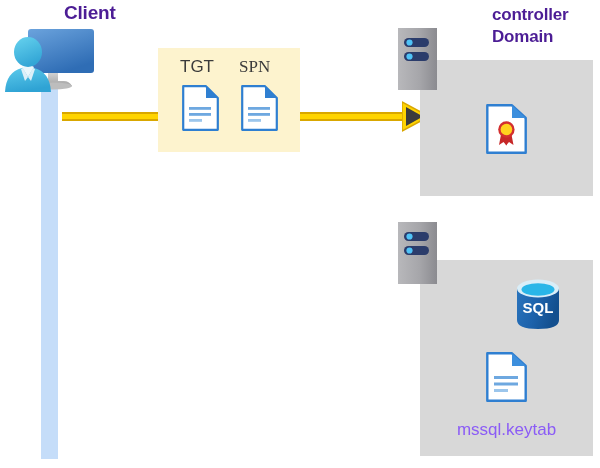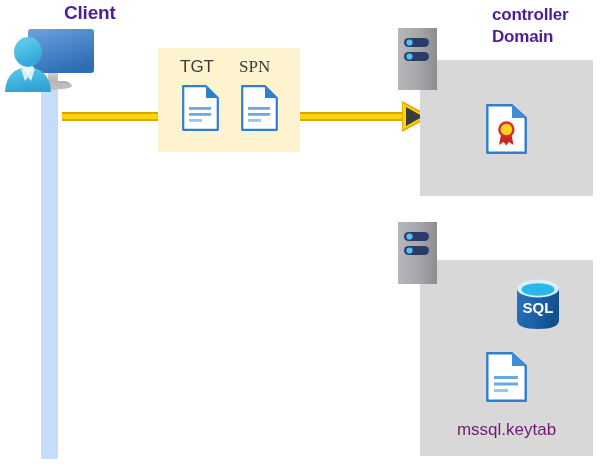--- a/index.html
+++ b/index.html
@@ -96,21 +96,21 @@
 
   
   #cert-icon   { left: 486px; top: 104px; width: 41px; height: 50px; }
   #sql-icon    { left: 484px; top: 278px; width: 46px; height: 52px; margin-left: 31px; }
   #keytab-icon { left: 486px; top: 352px; width: 41px; height: 50px; }
   #keytab-label {
     left: 420px; top: 420px;
     width: 173px;
     text-align: center;
     font-size: 17px;
-    color: #701a75;
+    color: #8b5cf6;
   }
 </style>
 </head>
 <body>
 
 <div id="canvas">
 
   <div class="abs" id="lifeline"></div>
 
   <div class="abs title-bold" id="client-title">Client</div>

